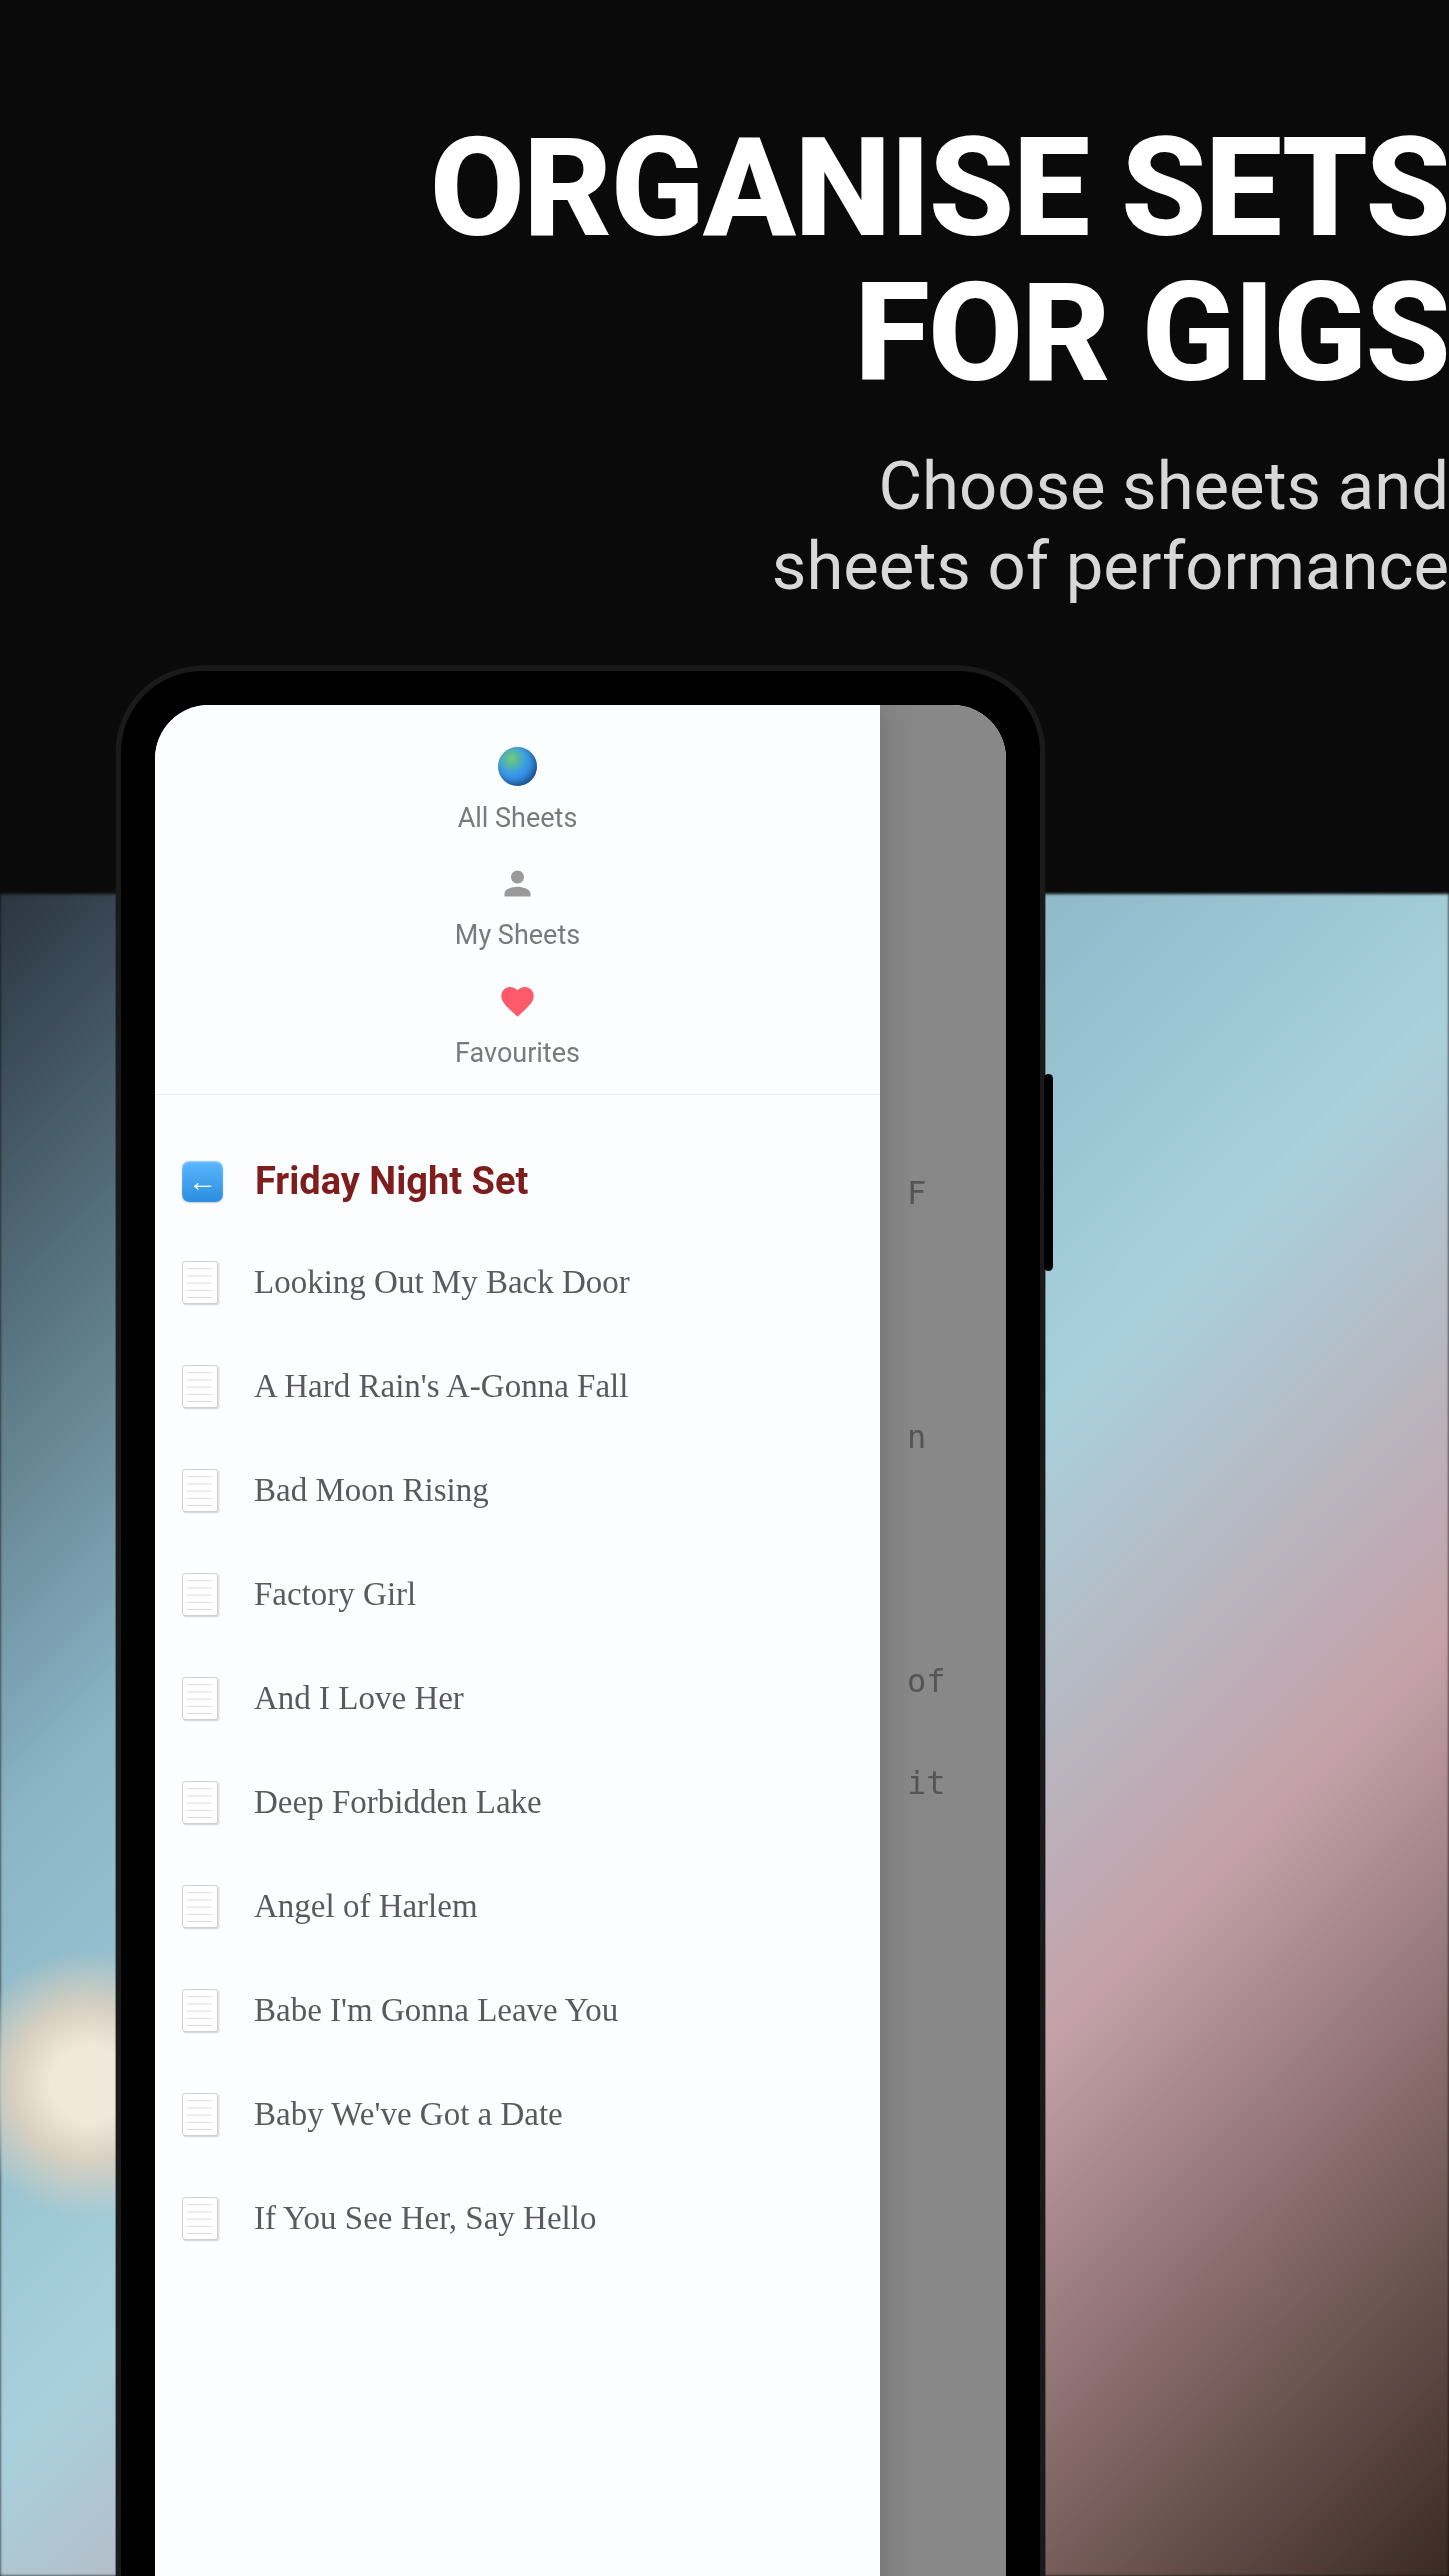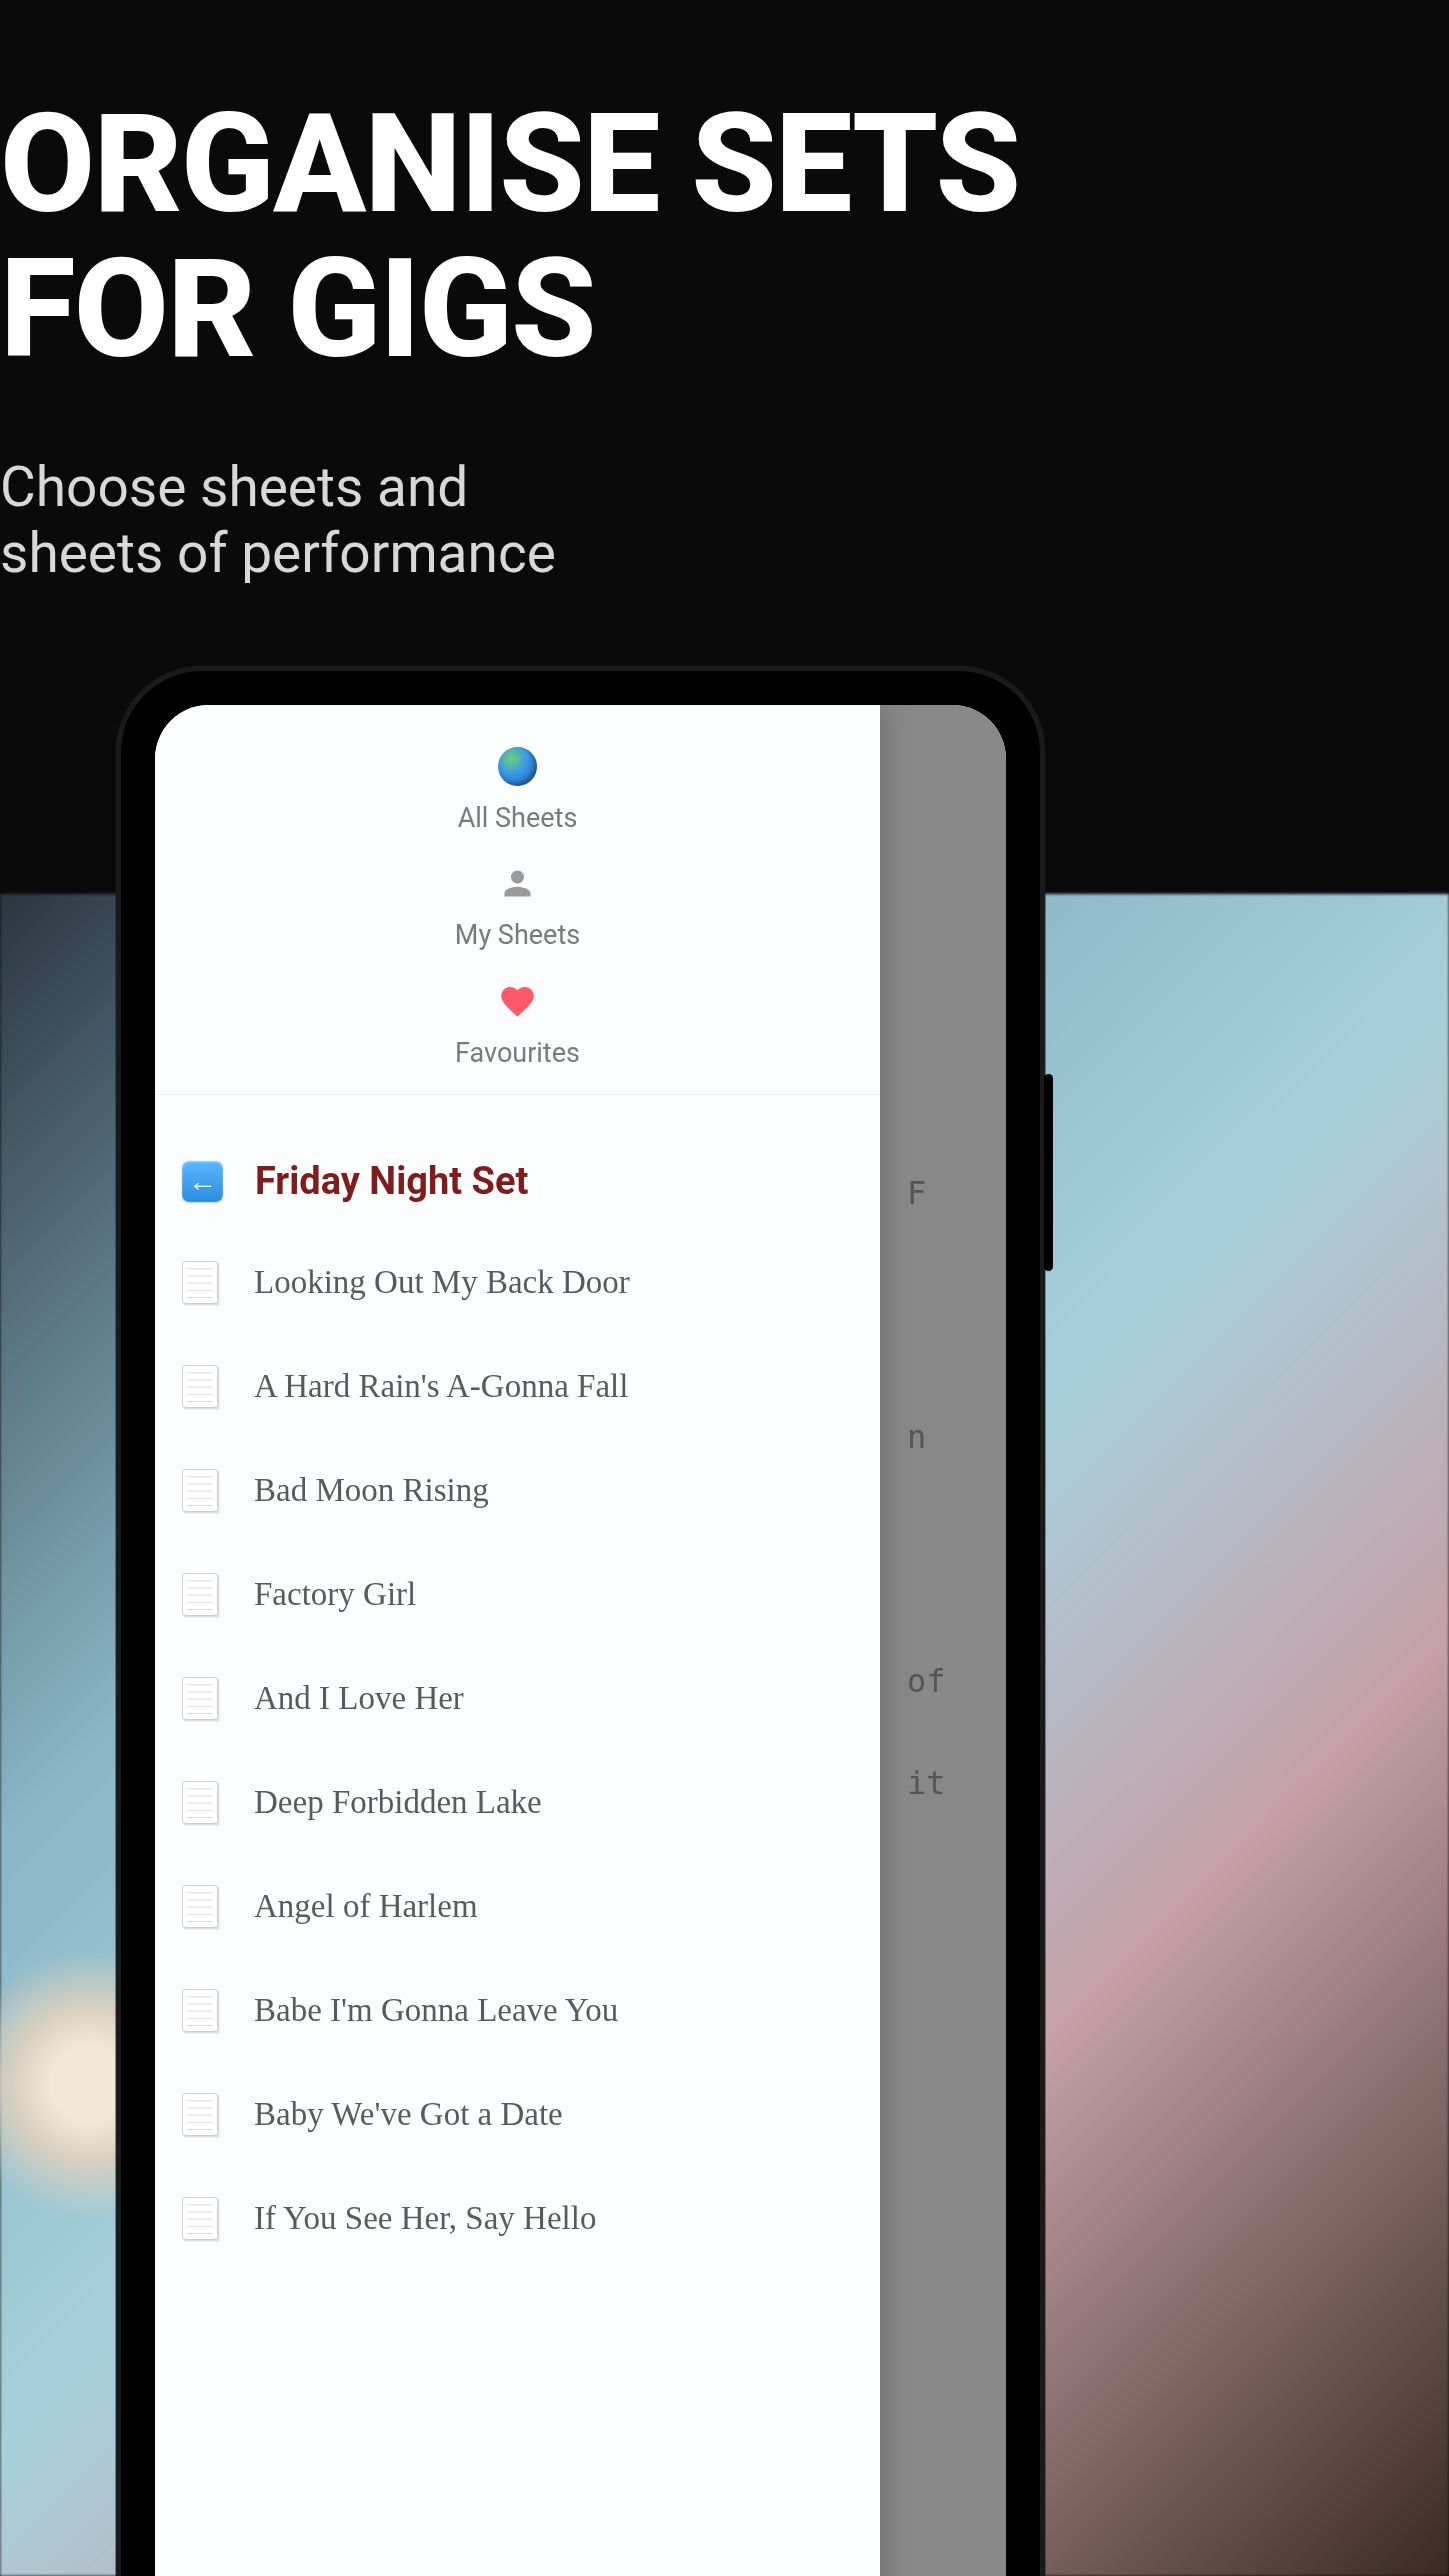--- a/index.html
+++ b/index.html
@@ -23,36 +23,36 @@
     bottom: 358px;
     width: 268px;
     height: 268px;
     background: radial-gradient(circle, #f0e8d8 20%, #d8d0c0 40%, transparent 70%);
     border-radius: 50%;
   }
   
   .marketing-header {
     position: relative;
     z-index: 2;
-    text-align: left;
-    padding-top: 92px;
+    text-align: right;
+    padding-top: 116px;
   }
   .marketing-title {
     color: #ffffff;
     font-size: 138px;
     font-weight: 800;
     line-height: 1.05;
     letter-spacing: -1.8px;
   }
   .marketing-subtitle {
     color: #d8d8d8;
-    font-size: 55px;
+    font-size: 67px;
     font-weight: 400;
     line-height: 1.2;
-    margin-top: 72px;
+    margin-top: 40px;
   }
   
   
   .phone-wrap {
     position: absolute;
     left: 121px;
     top: 671px;
     z-index: 5;
   }
   .phone-frame {

